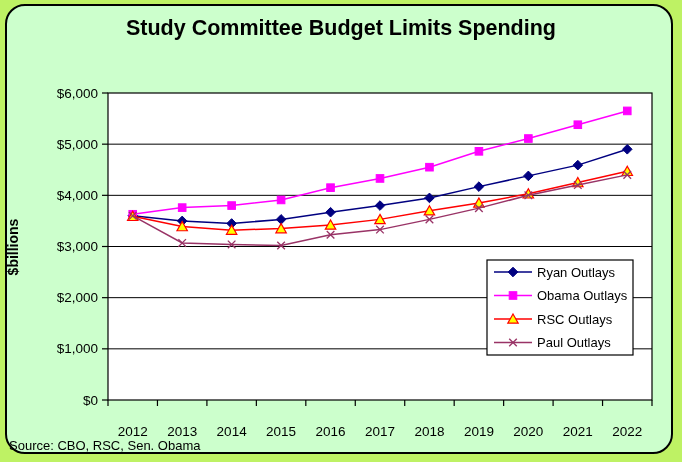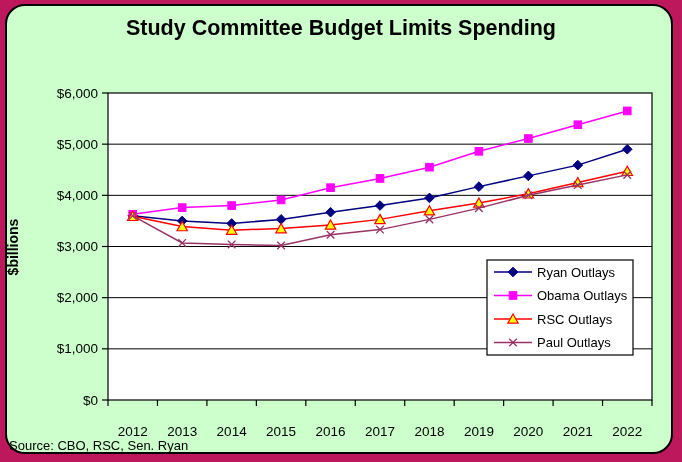--- a/index.html
+++ b/index.html
@@ -1,16 +1,16 @@
 <!DOCTYPE html>
 <html><head>
 <meta charset="utf-8">
 <style>
   html,body{margin:0;padding:0;background:#ffffff;}
-  .stage{position:relative;width:682px;height:462px;background:#be185d;overflow:hidden;
+  .stage{position:relative;width:682px;height:462px;background:#bef264;overflow:hidden;
          font-family:"Liberation Sans", sans-serif;}
   .card{position:absolute;left:5px;top:4px;width:668px;height:450px;
         background:#CCFFCC;border:2px solid #000000;border-radius:20px;box-sizing:border-box;}
   .title{position:absolute;left:0;top:13px;width:682px;text-align:center;
          font-weight:bold;font-size:21.5px;line-height:31px;color:#000000;}
   .ylab{position:absolute;left:-37px;top:239px;width:100px;text-align:center;
         transform:rotate(-90deg);transform-origin:center;
         font-weight:bold;font-size:14px;color:#000000;}
   .src{position:absolute;left:9px;top:438px;font-size:13px;color:#000000;}
   svg text{font-family:"Liberation Sans", sans-serif;}
@@ -181,14 +181,14 @@
           <line x1="494" y1="342.5" x2="532" y2="342.5" stroke="#993366" stroke-width="1.5"></line>
           <g stroke="#993366" stroke-width="1.3">
             <line x1="509.2" y1="338.7" x2="516.8" y2="346.3"></line>
             <line x1="509.2" y1="346.3" x2="516.8" y2="338.7"></line>
           </g>
           <text x="537" y="347" font-size="13px" fill="#000000">Paul Outlays</text>
         </g>
       </g>
     </svg>
 
-  <div class="src">Source: CBO, RSC, Sen. Ryan</div>
+  <div class="src">Source: CBO, RSC, Sen. Obama</div>
 </div>
 
 </body></html>

